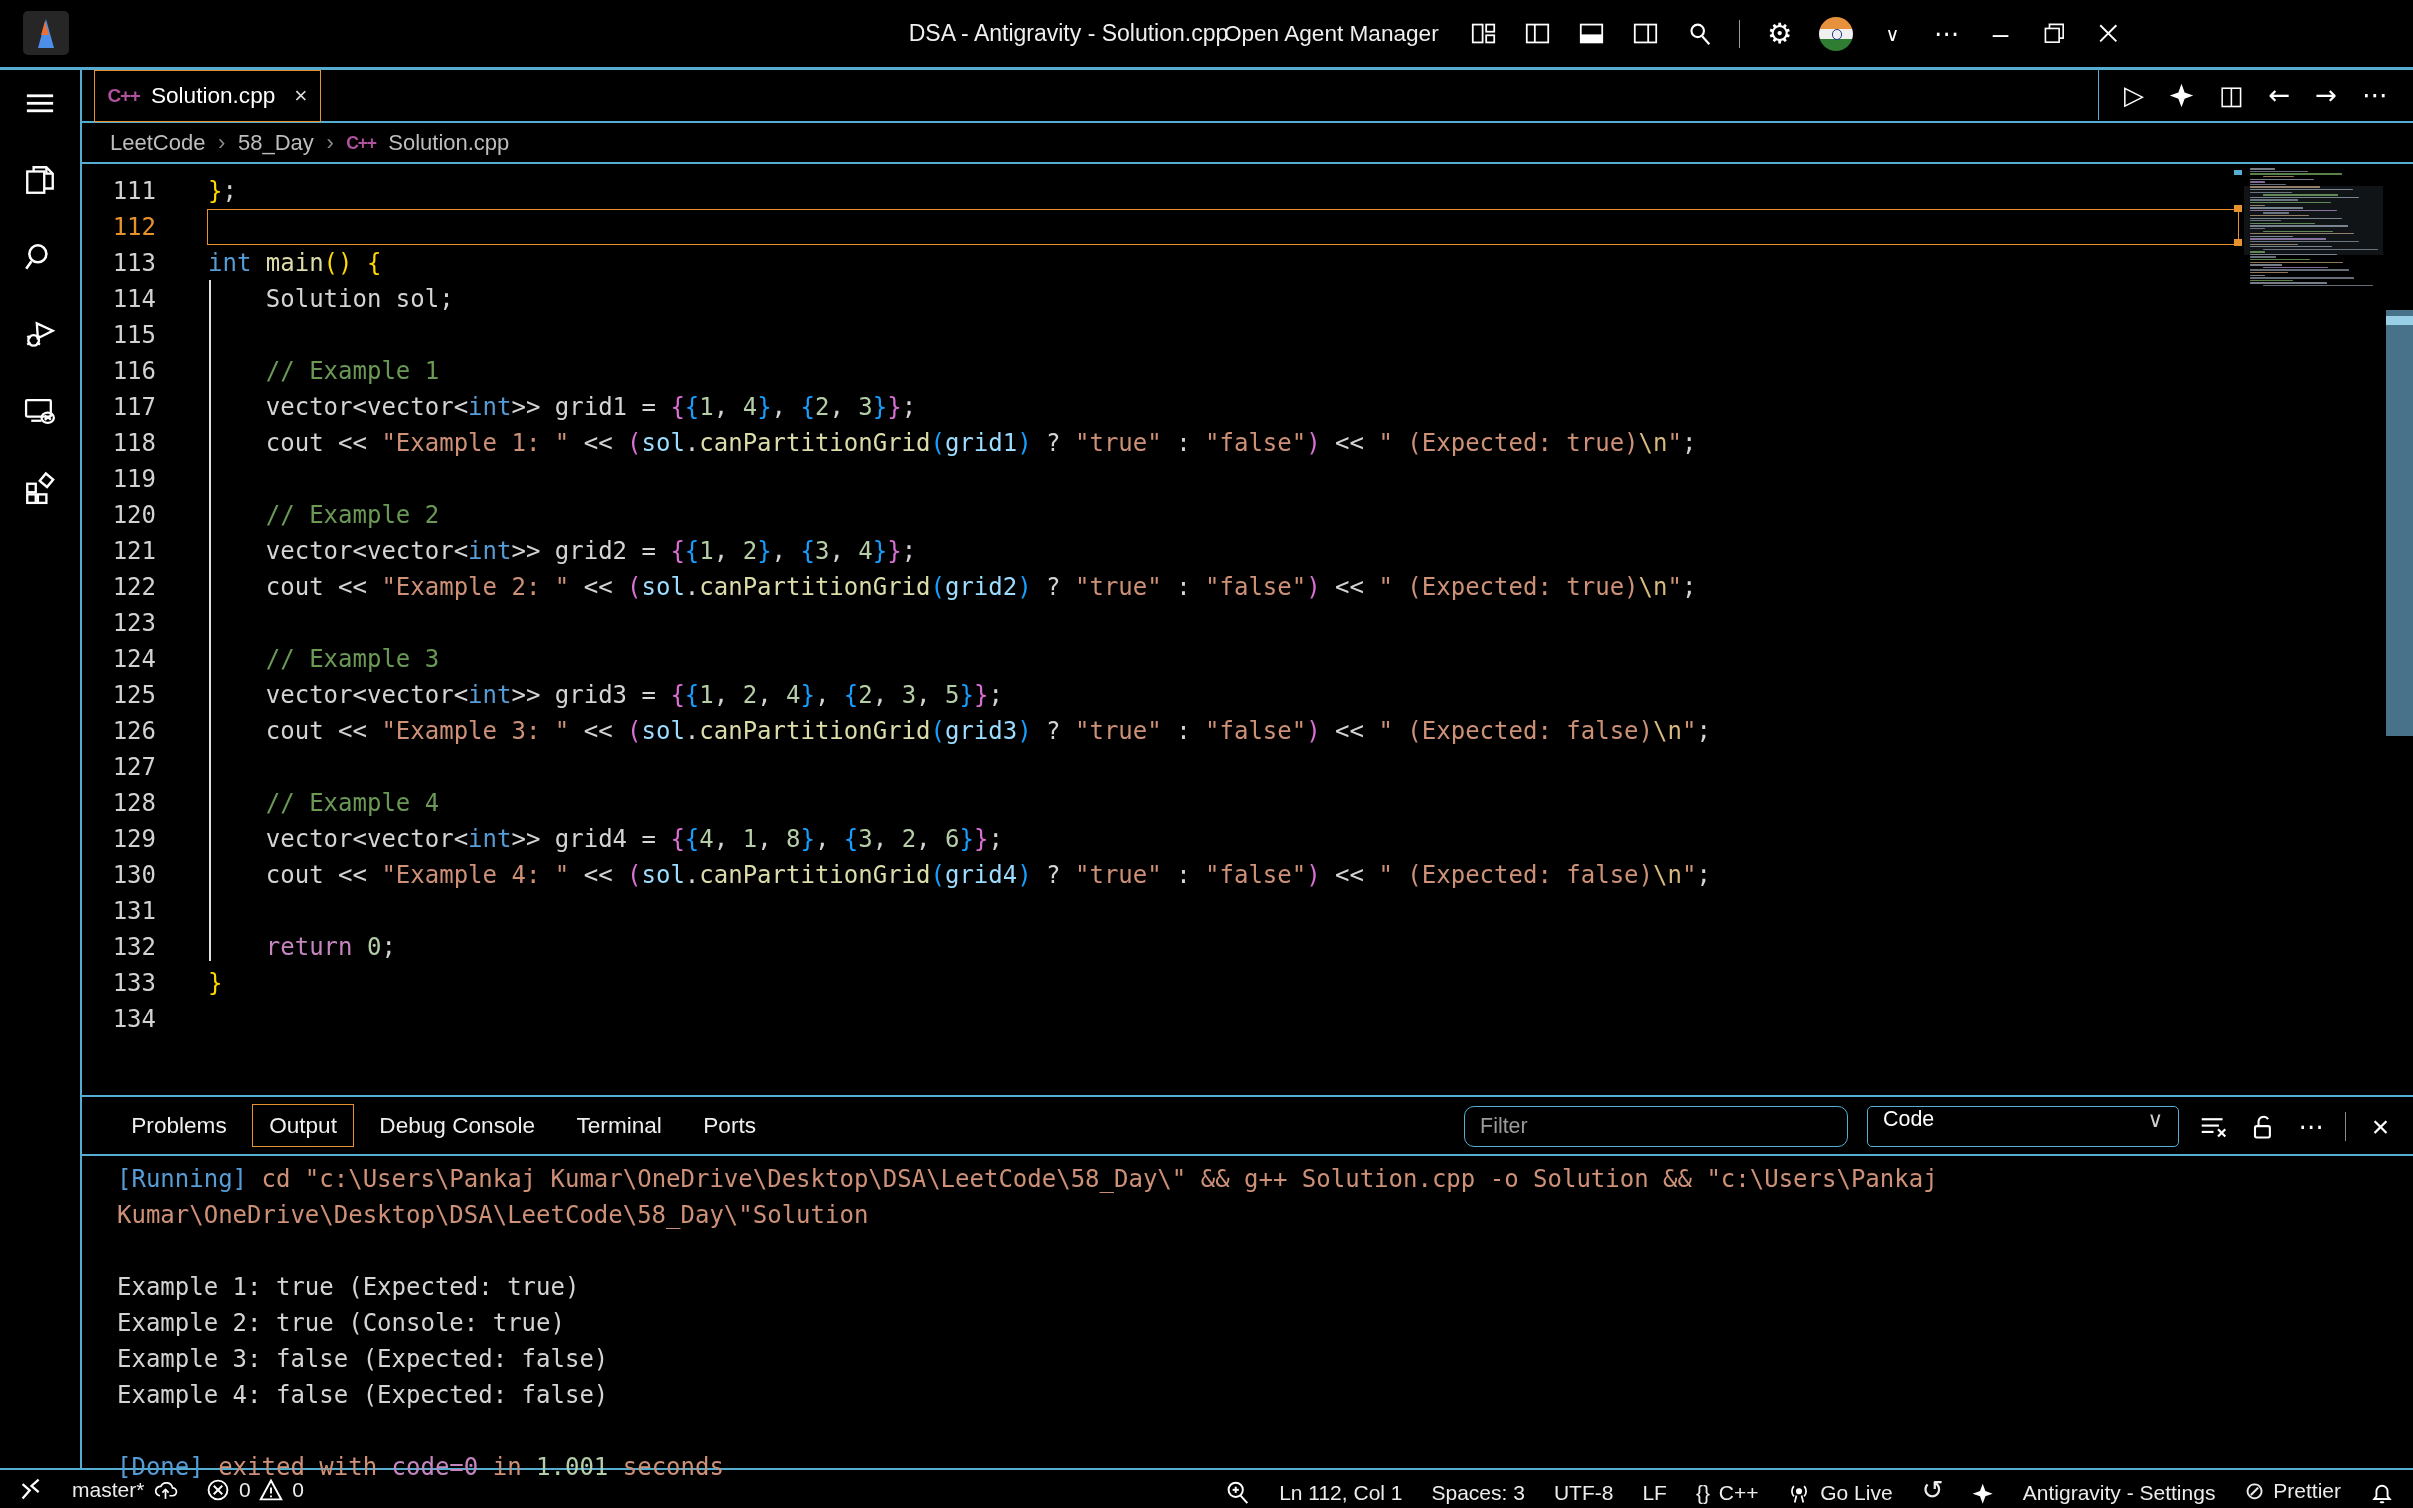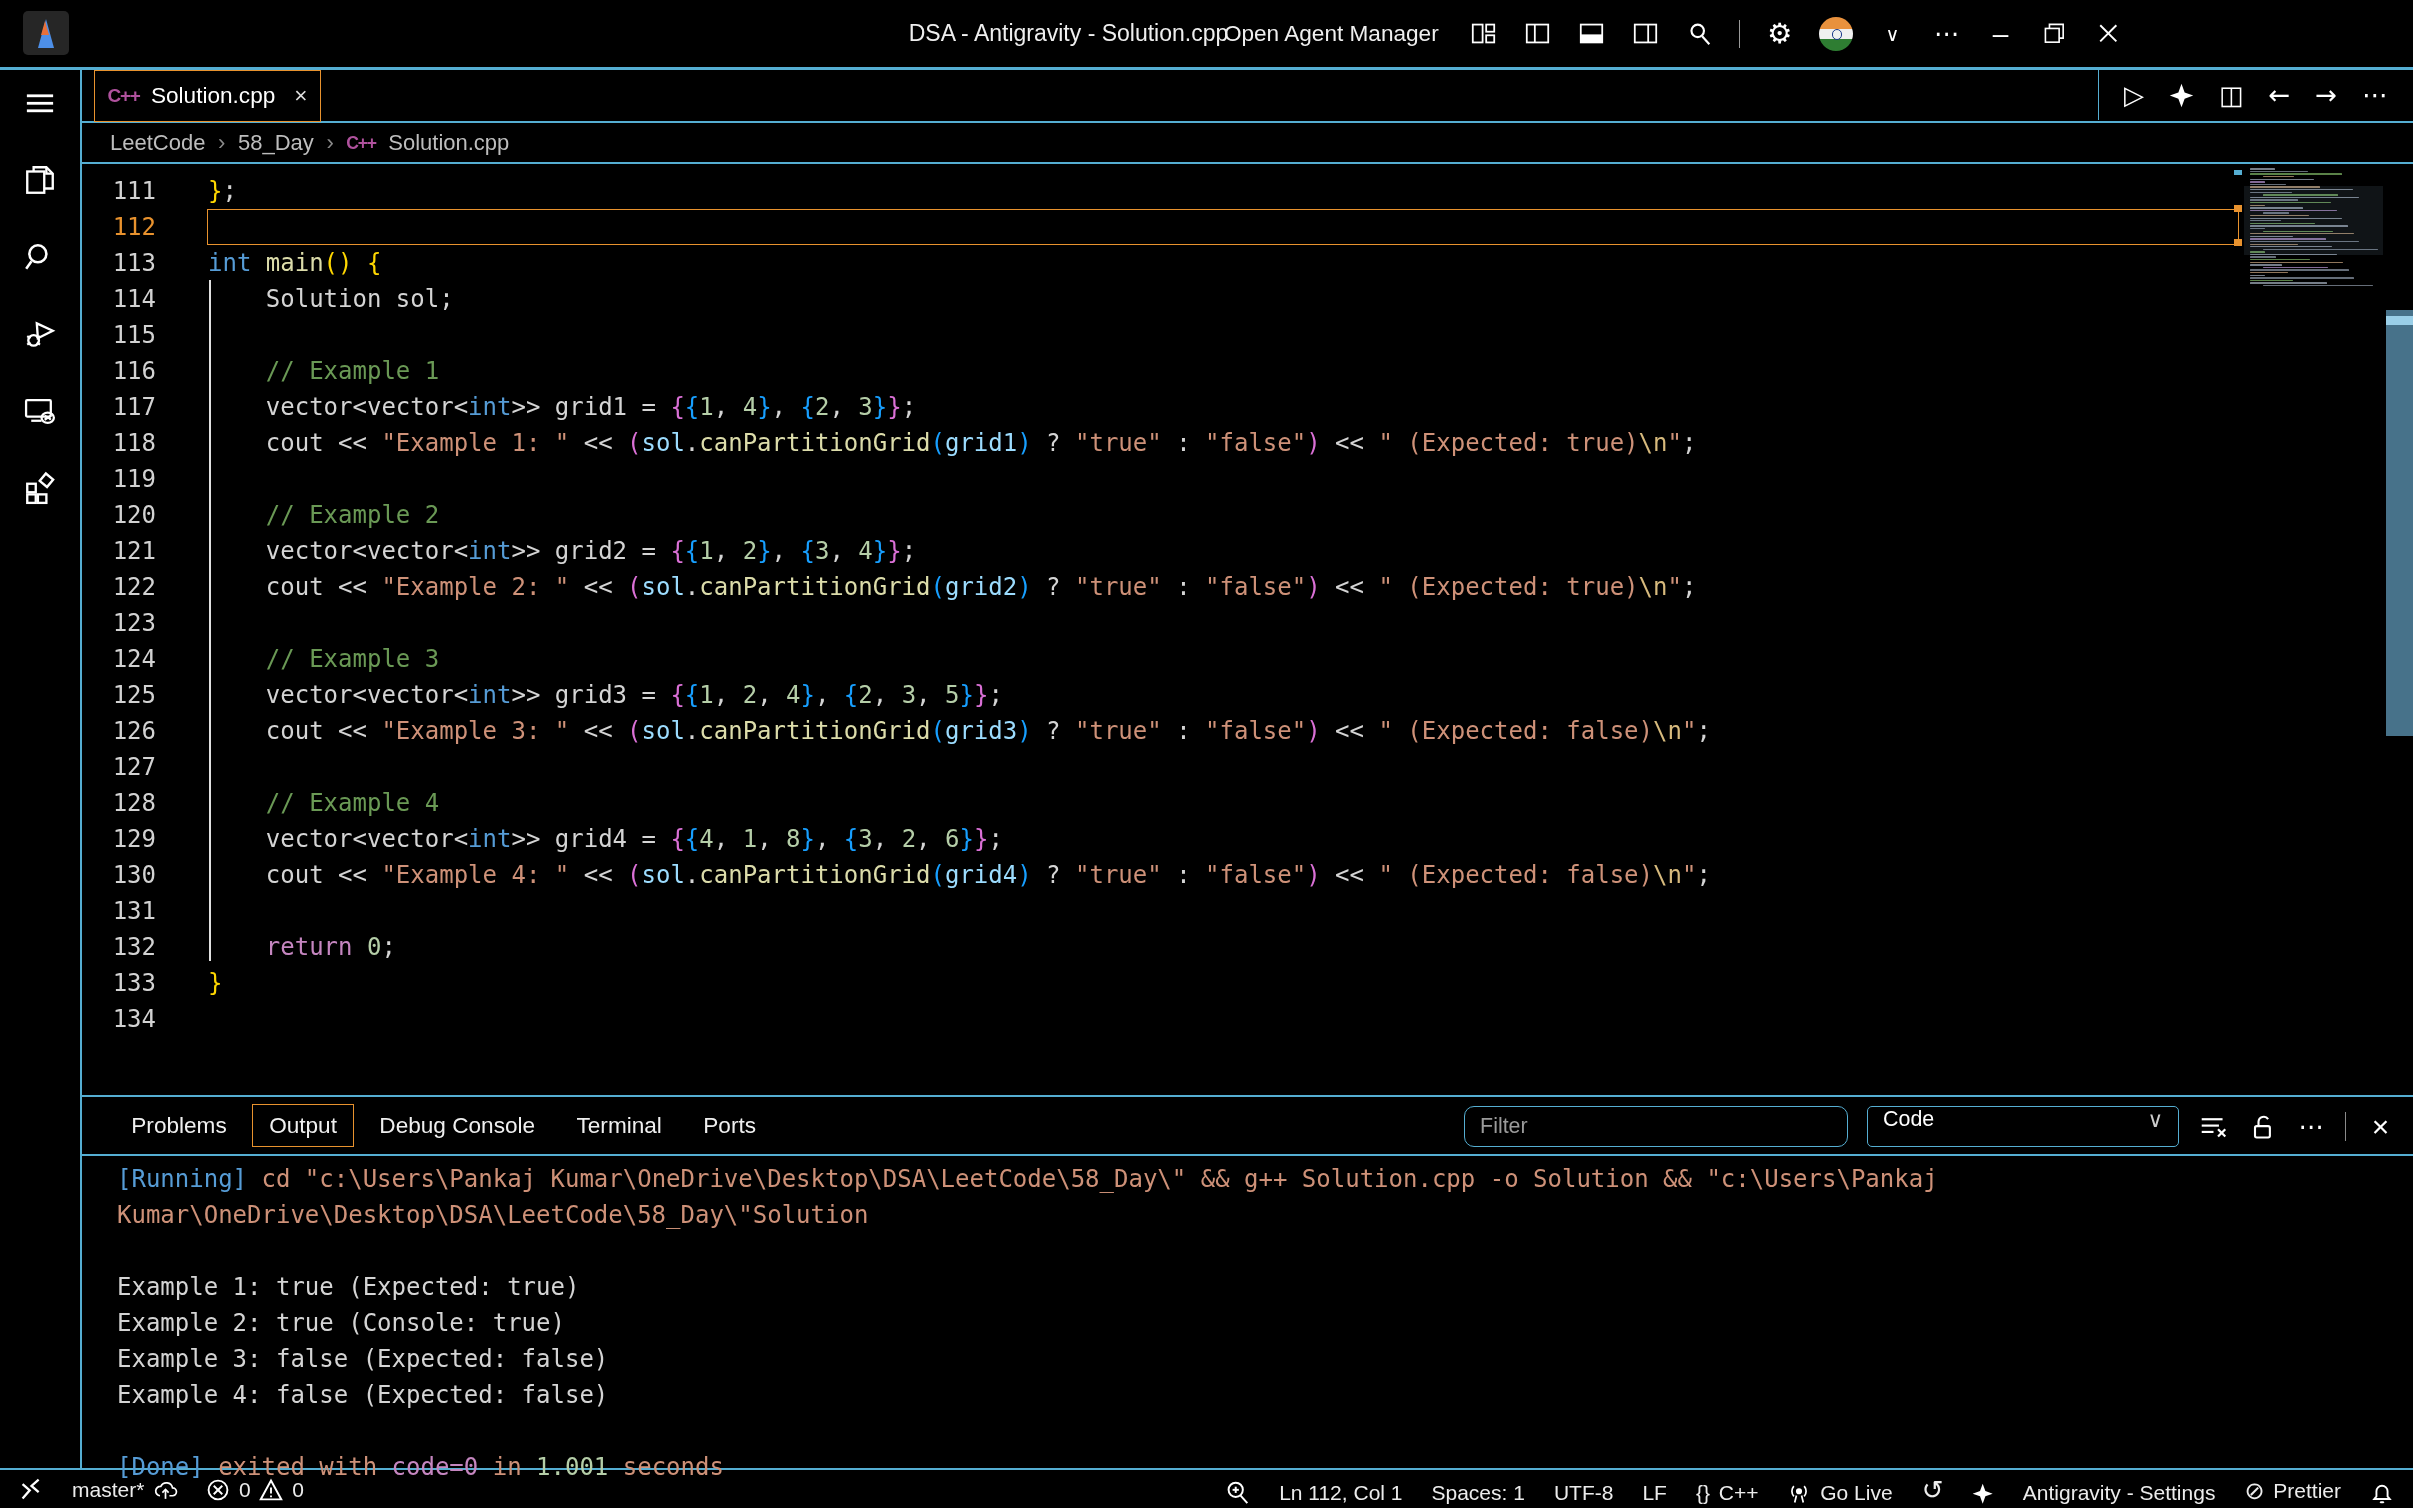--- a/index.html
+++ b/index.html
@@ -514,21 +514,21 @@
       <svg width="25" height="25" viewBox="0 0 28 28">
           <g fill="none" stroke="#fff" stroke-width="2.2">
             <circle cx="12" cy="11" r="8"></circle>
             <line x1="17" y1="17" x2="25" y2="26"></line>
             <line x1="12" y1="7.5" x2="12" y2="14.5"></line>
             <line x1="8.5" y1="11" x2="15.5" y2="11"></line>
           </g>
         </svg>
     </span>
     <span class="sb-item">Ln 112, Col 1</span>
-    <span class="sb-item">Spaces: 1</span>
+    <span class="sb-item">Spaces: 3</span>
     <span class="sb-item">UTF-8</span>
     <span class="sb-item">LF</span>
     <span class="sb-item">
       <span>{}</span>
       <span>C++</span>
     </span>
     <span class="sb-item">
       <svg width="24" height="24" viewBox="0 0 28 28">
           <g fill="none" stroke="#fff" stroke-width="2">
             <circle cx="14" cy="12" r="2.6" fill="#fff"></circle>

